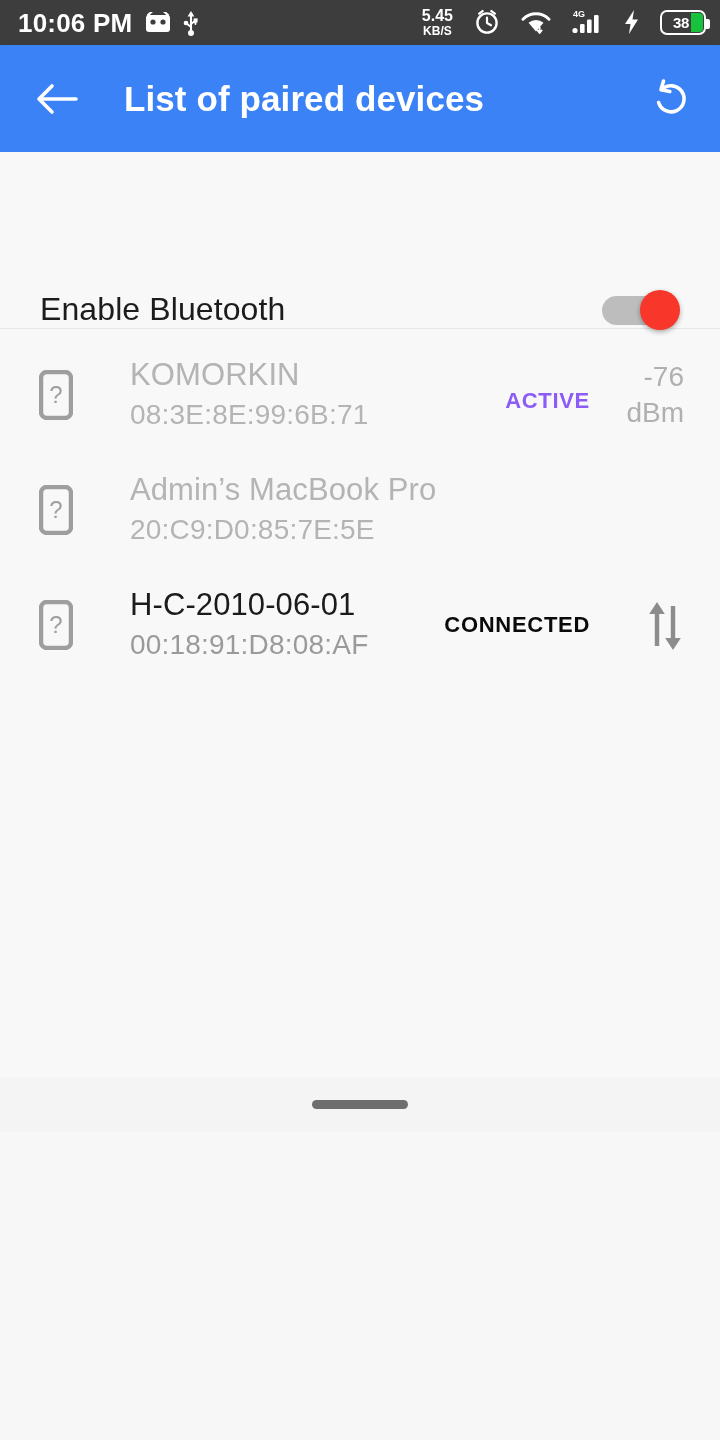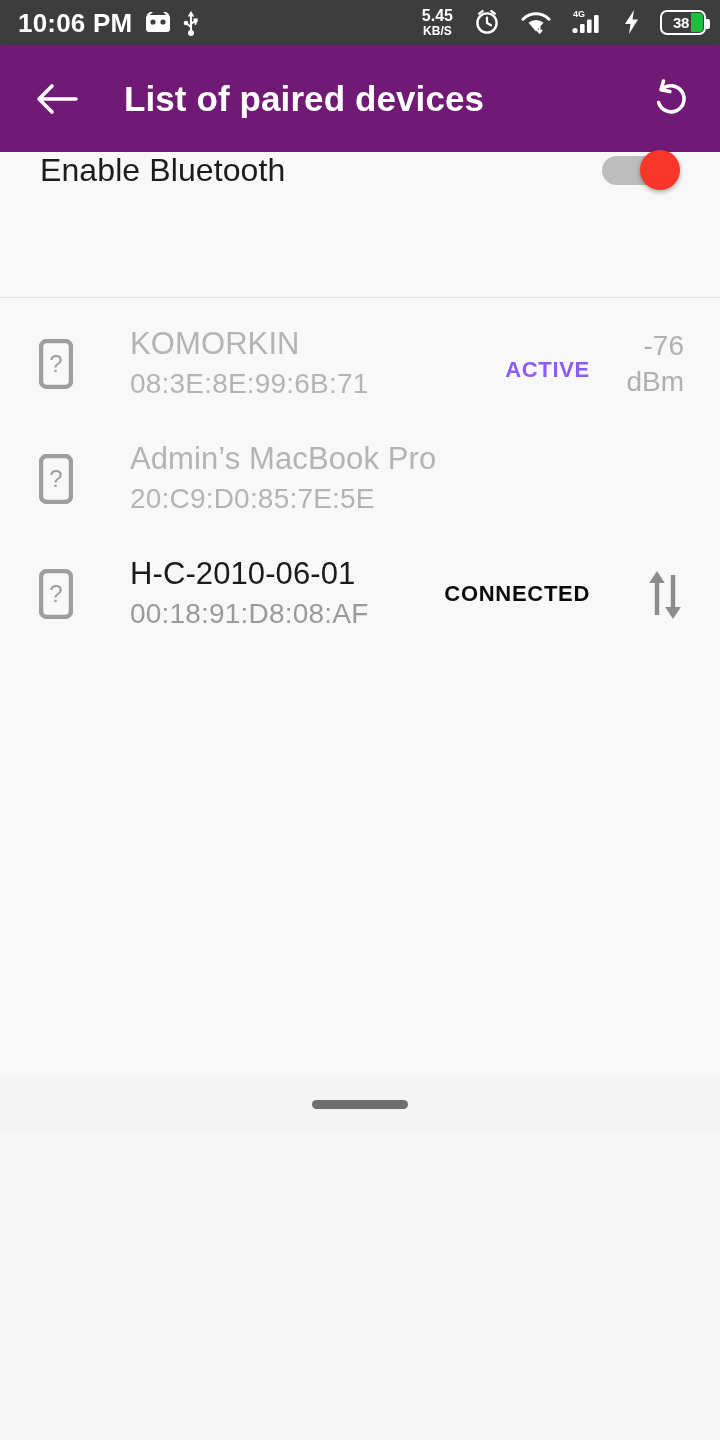--- a/index.html
+++ b/index.html
@@ -42,36 +42,37 @@
     background:#17c23c; border-radius:0 4px 4px 0;
   }
   .sb-battery .num {
     position:relative; z-index:2; font-size:15px; font-weight:700; color:#fff;
     letter-spacing:-.3px; margin-right:4px;
   }
 
   
   .appbar {
     position:absolute; top:45px; left:0; width:720px; height:107px;
-    background:#701a75; display:flex; align-items:center; padding:0 26px 0 34px;
+    background:#3b82f6; display:flex; align-items:center; padding:0 26px 0 34px;
     box-shadow:0 3px 7px rgba(0,0,0,.22);
   }
   .appbar-title {
     color:#ffffff; font-size:35px; font-weight:700; letter-spacing:.1px;
     margin-left:46px; white-space:nowrap;
   }
   .appbar .grow { flex:1 1 auto; }
   .iconbtn { display:flex; align-items:center; justify-content:center; }
 
   
   .content { position:absolute; top:152px; left:0; width:720px; bottom:0; background:#f8f8f8; }
 
   .toggle-row {
-    height:146px; display:flex; align-items:flex-start; padding:0 40px;
+    height:146px; display:flex; align-items:flex-end; padding:0 40px;
     border-bottom:1px solid #e6e6e6;
+    margin-top:31px;
   }
   .toggle-label { font-size:32px; color:#1c1c1c; letter-spacing:.1px; }
   .toggle-row .grow { flex:1 1 auto; }
   .switch { position:relative; width:78px; height:36px; }
   .switch .track {
     position:absolute; left:0; top:4px; width:68px; height:29px;
     background:#bdbdbd; border-radius:15px;
   }
   .switch .thumb {
     position:absolute; right:0; top:0; width:40px; height:40px; margin-top:-2px;

